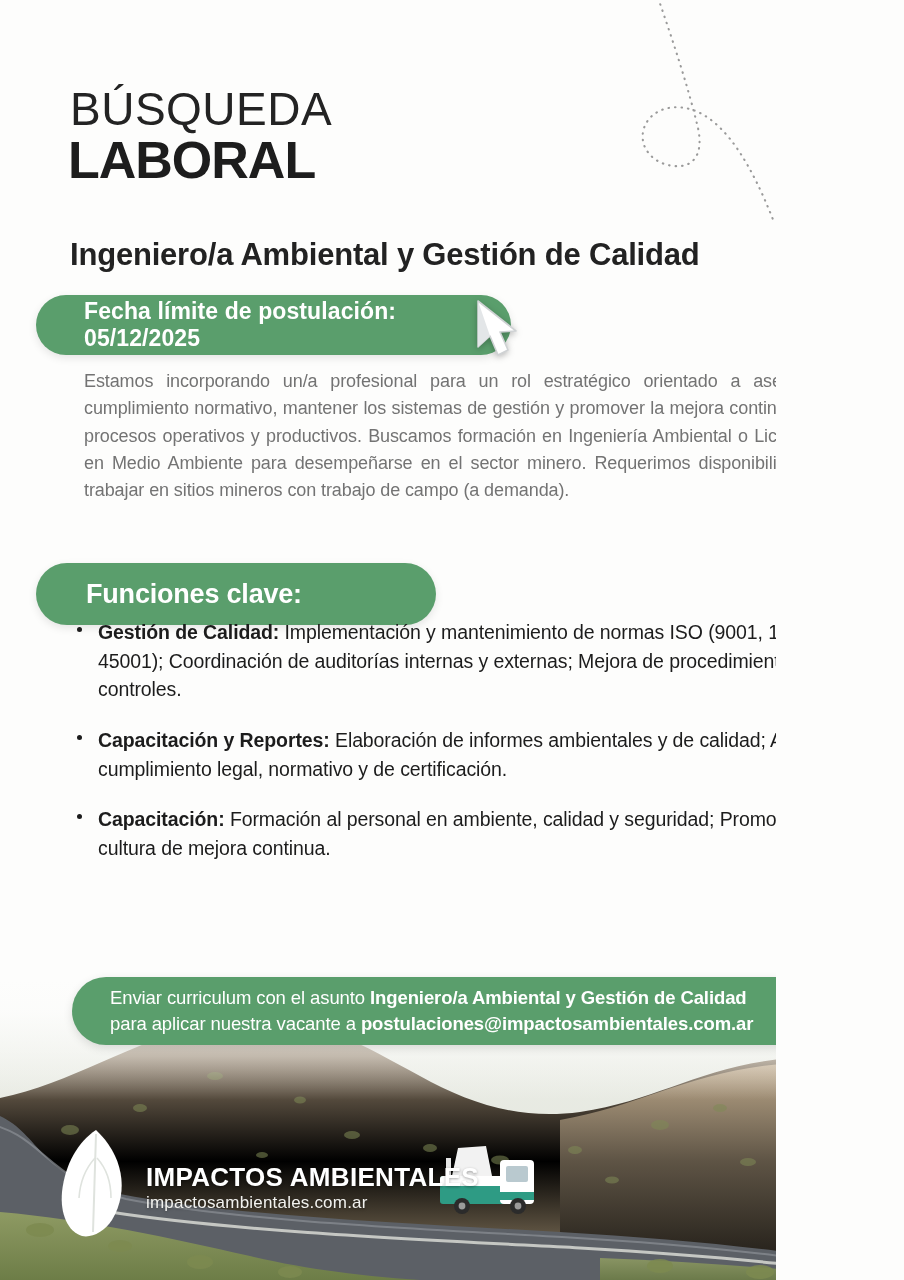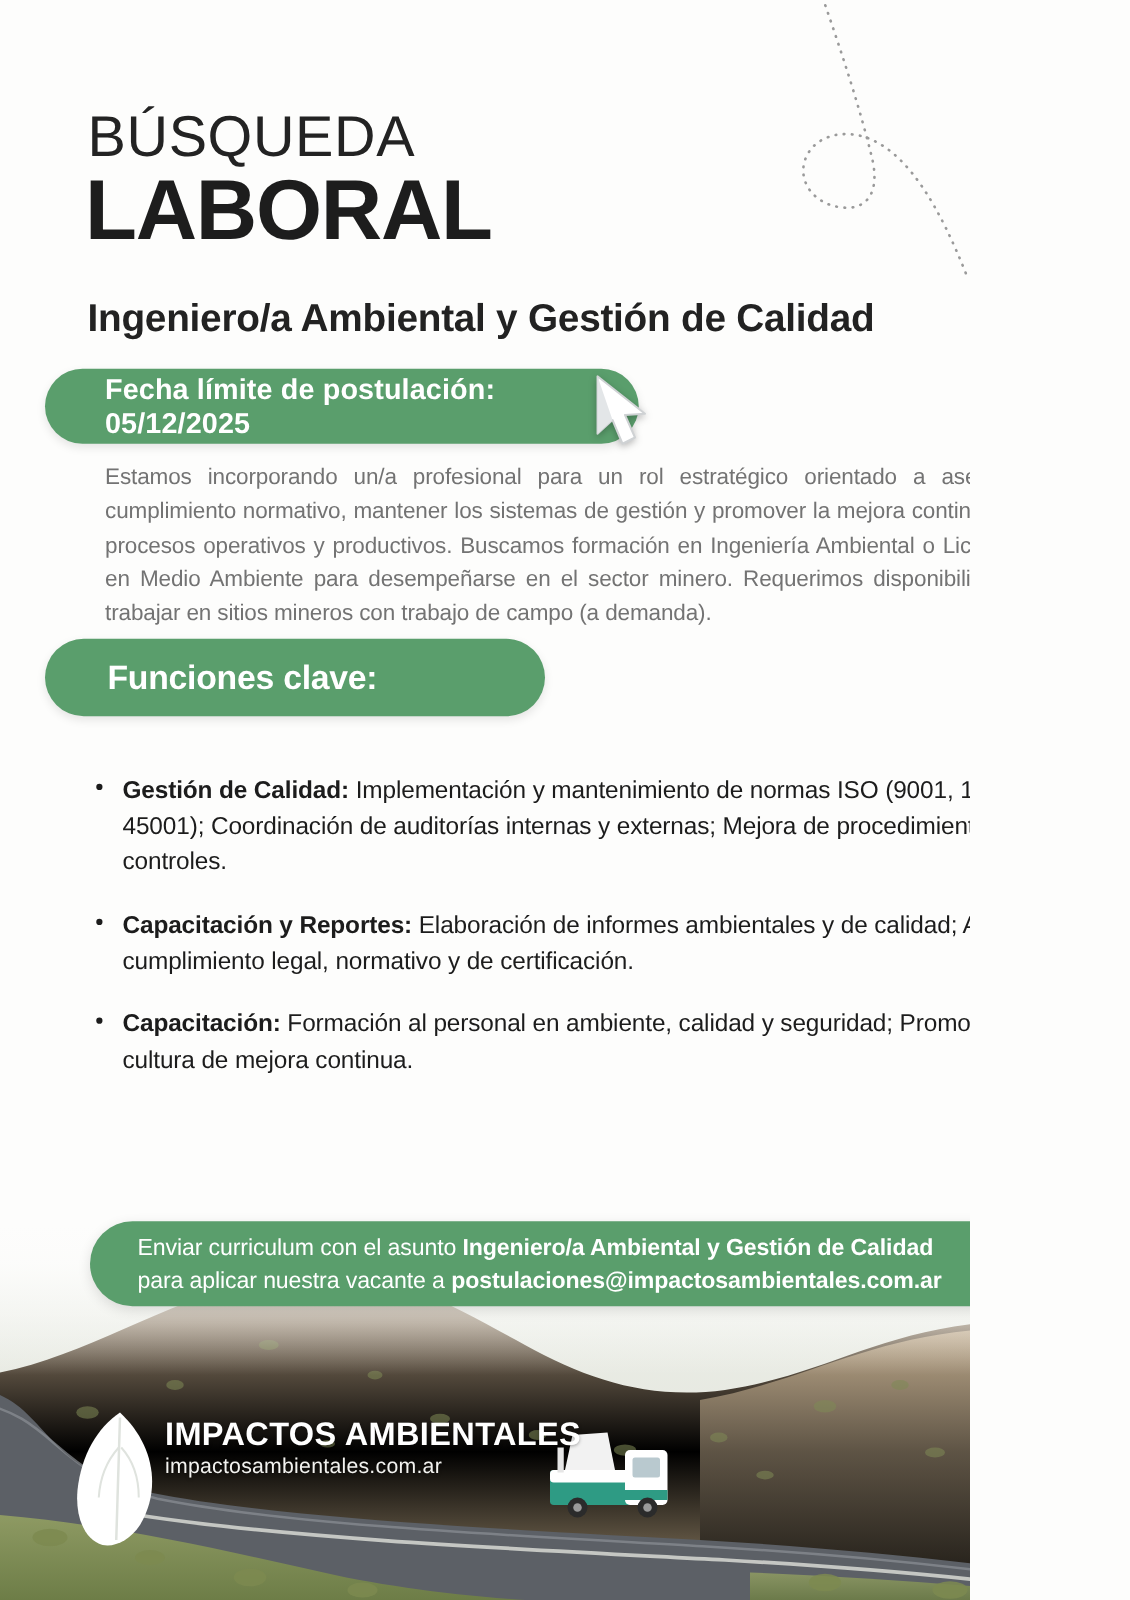--- a/index.html
+++ b/index.html
@@ -42,21 +42,21 @@
   
   .content { position:relative; z-index:5; }
 
   .kicker {
     position:absolute; left:70px; top:86px;
     font-size:46px; font-weight:400; letter-spacing:0.5px;
     color:#232323; line-height:1;
   }
   .headline {
     position:absolute; left:68px; top:134px;
-    font-size:68px; font-weight:700; letter-spacing:-1px;
+    font-size:52px; font-weight:700; letter-spacing:-1px;
     color:#1d1d1d; line-height:1;
   }
   .subtitle {
     position:absolute; left:70px; top:238px;
     font-size:31px; font-weight:700; color:#222;
     line-height:1.1; letter-spacing:-0.2px;
   }
 
   
   .pill {
@@ -70,21 +70,21 @@
   .pill-date {
     left:36px; top:295px;
     width:475px; height:60px;
     padding:0 0 0 48px;
   }
   .pill-date .pill-text {
     font-size:23px; font-weight:700; line-height:1.18;
     letter-spacing:0.1px;
   }
   .pill-funciones {
-    left:36px; top:511px;
+    left:36px; top:563px;
     width:400px; height:62px;
     padding:0 0 0 50px;
   }
   .pill-funciones .pill-text {
     font-size:27px; font-weight:700; letter-spacing:-0.2px;
   }
 
   .cursor {
     position:absolute; left:470px; top:298px;
     width:52px; height:62px; z-index:7;
@@ -132,21 +132,21 @@
     z-index:6;
   }
   .contact-text {
     font-size:18.5px; line-height:1.42; letter-spacing:-0.1px;
   }
   .contact-text b { font-weight:700; }
 
   
   .logo {
     position:absolute; left:60px; top:1128px;
-    display:flex; align-items:flex-start; 
+    display:flex; align-items:center; gap:14px;
     z-index:6;
   }
   .logo-mark { width:72px; height:112px; flex:none; }
   .logo-text { padding-top:6px; }
   .logo-name {
     font-size:26px; font-weight:700; color:#ffffff;
     letter-spacing:0.3px; line-height:1;
     text-shadow:0 1px 3px rgba(0,0,0,0.35);
   }
   .logo-url {

